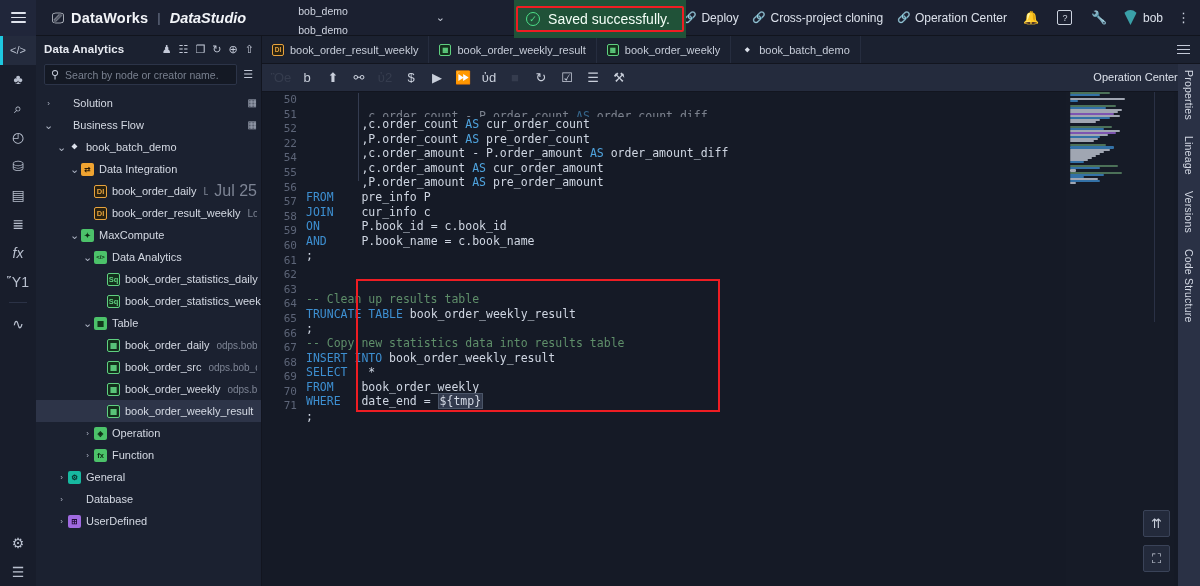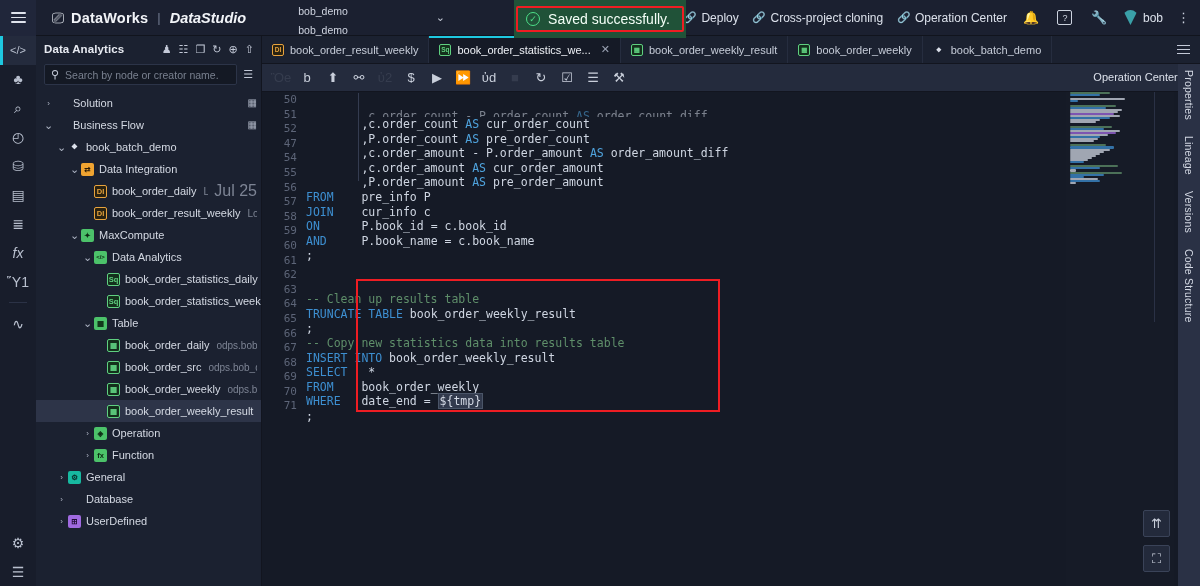--- a/index.html
+++ b/index.html
@@ -438,25 +438,20 @@
         </div>
       </div>
   </div>
 
   <div class="editor-wrap">
 
     <div class="tabbar" id="tabbar">
         <div class="etab">
           <span class="tab-ico" style="background: rgb(42, 34, 16); color: rgb(232, 163, 61); border: 1px solid rgb(232, 163, 61);">DI</span>
           <span>book_order_result_weekly</span>
-        </div>
-        <div class="etab active">
-          <span class="tab-ico" style="background: rgb(20, 48, 28); color: rgb(95, 208, 128); border: 1px solid rgb(95, 208, 128);">Sq</span>
-          <span>book_order_statistics_we...</span>
-          <span class="x">✕</span>
         </div>
         <div class="etab">
           <span class="tab-ico" style="background: rgb(20, 48, 28); color: rgb(95, 208, 128); border: 1px solid rgb(95, 208, 128);">▦</span>
           <span>book_order_weekly_result</span>
         </div>
         <div class="etab">
           <span class="tab-ico" style="background: rgb(20, 48, 28); color: rgb(95, 208, 128); border: 1px solid rgb(95, 208, 128);">▦</span>
           <span>book_order_weekly</span>
         </div>
         <div class="etab">
@@ -488,21 +483,21 @@
         <div class="tool">☰</div>
         <div class="tool">⚒</div>
         <div class="tools-right">Operation Center ↗</div>
     </div>
 
     <div class="code-area">
       <div class="gutter" id="gutter">
           <div>50</div>
           <div>51</div>
           <div>52</div>
-          <div>47</div>
+          <div>22</div>
           <div>54</div>
           <div>55</div>
           <div>56</div>
           <div>57</div>
           <div>58</div>
           <div>59</div>
           <div>60</div>
           <div>61</div>
           <div>62</div>
           <div>63</div>

